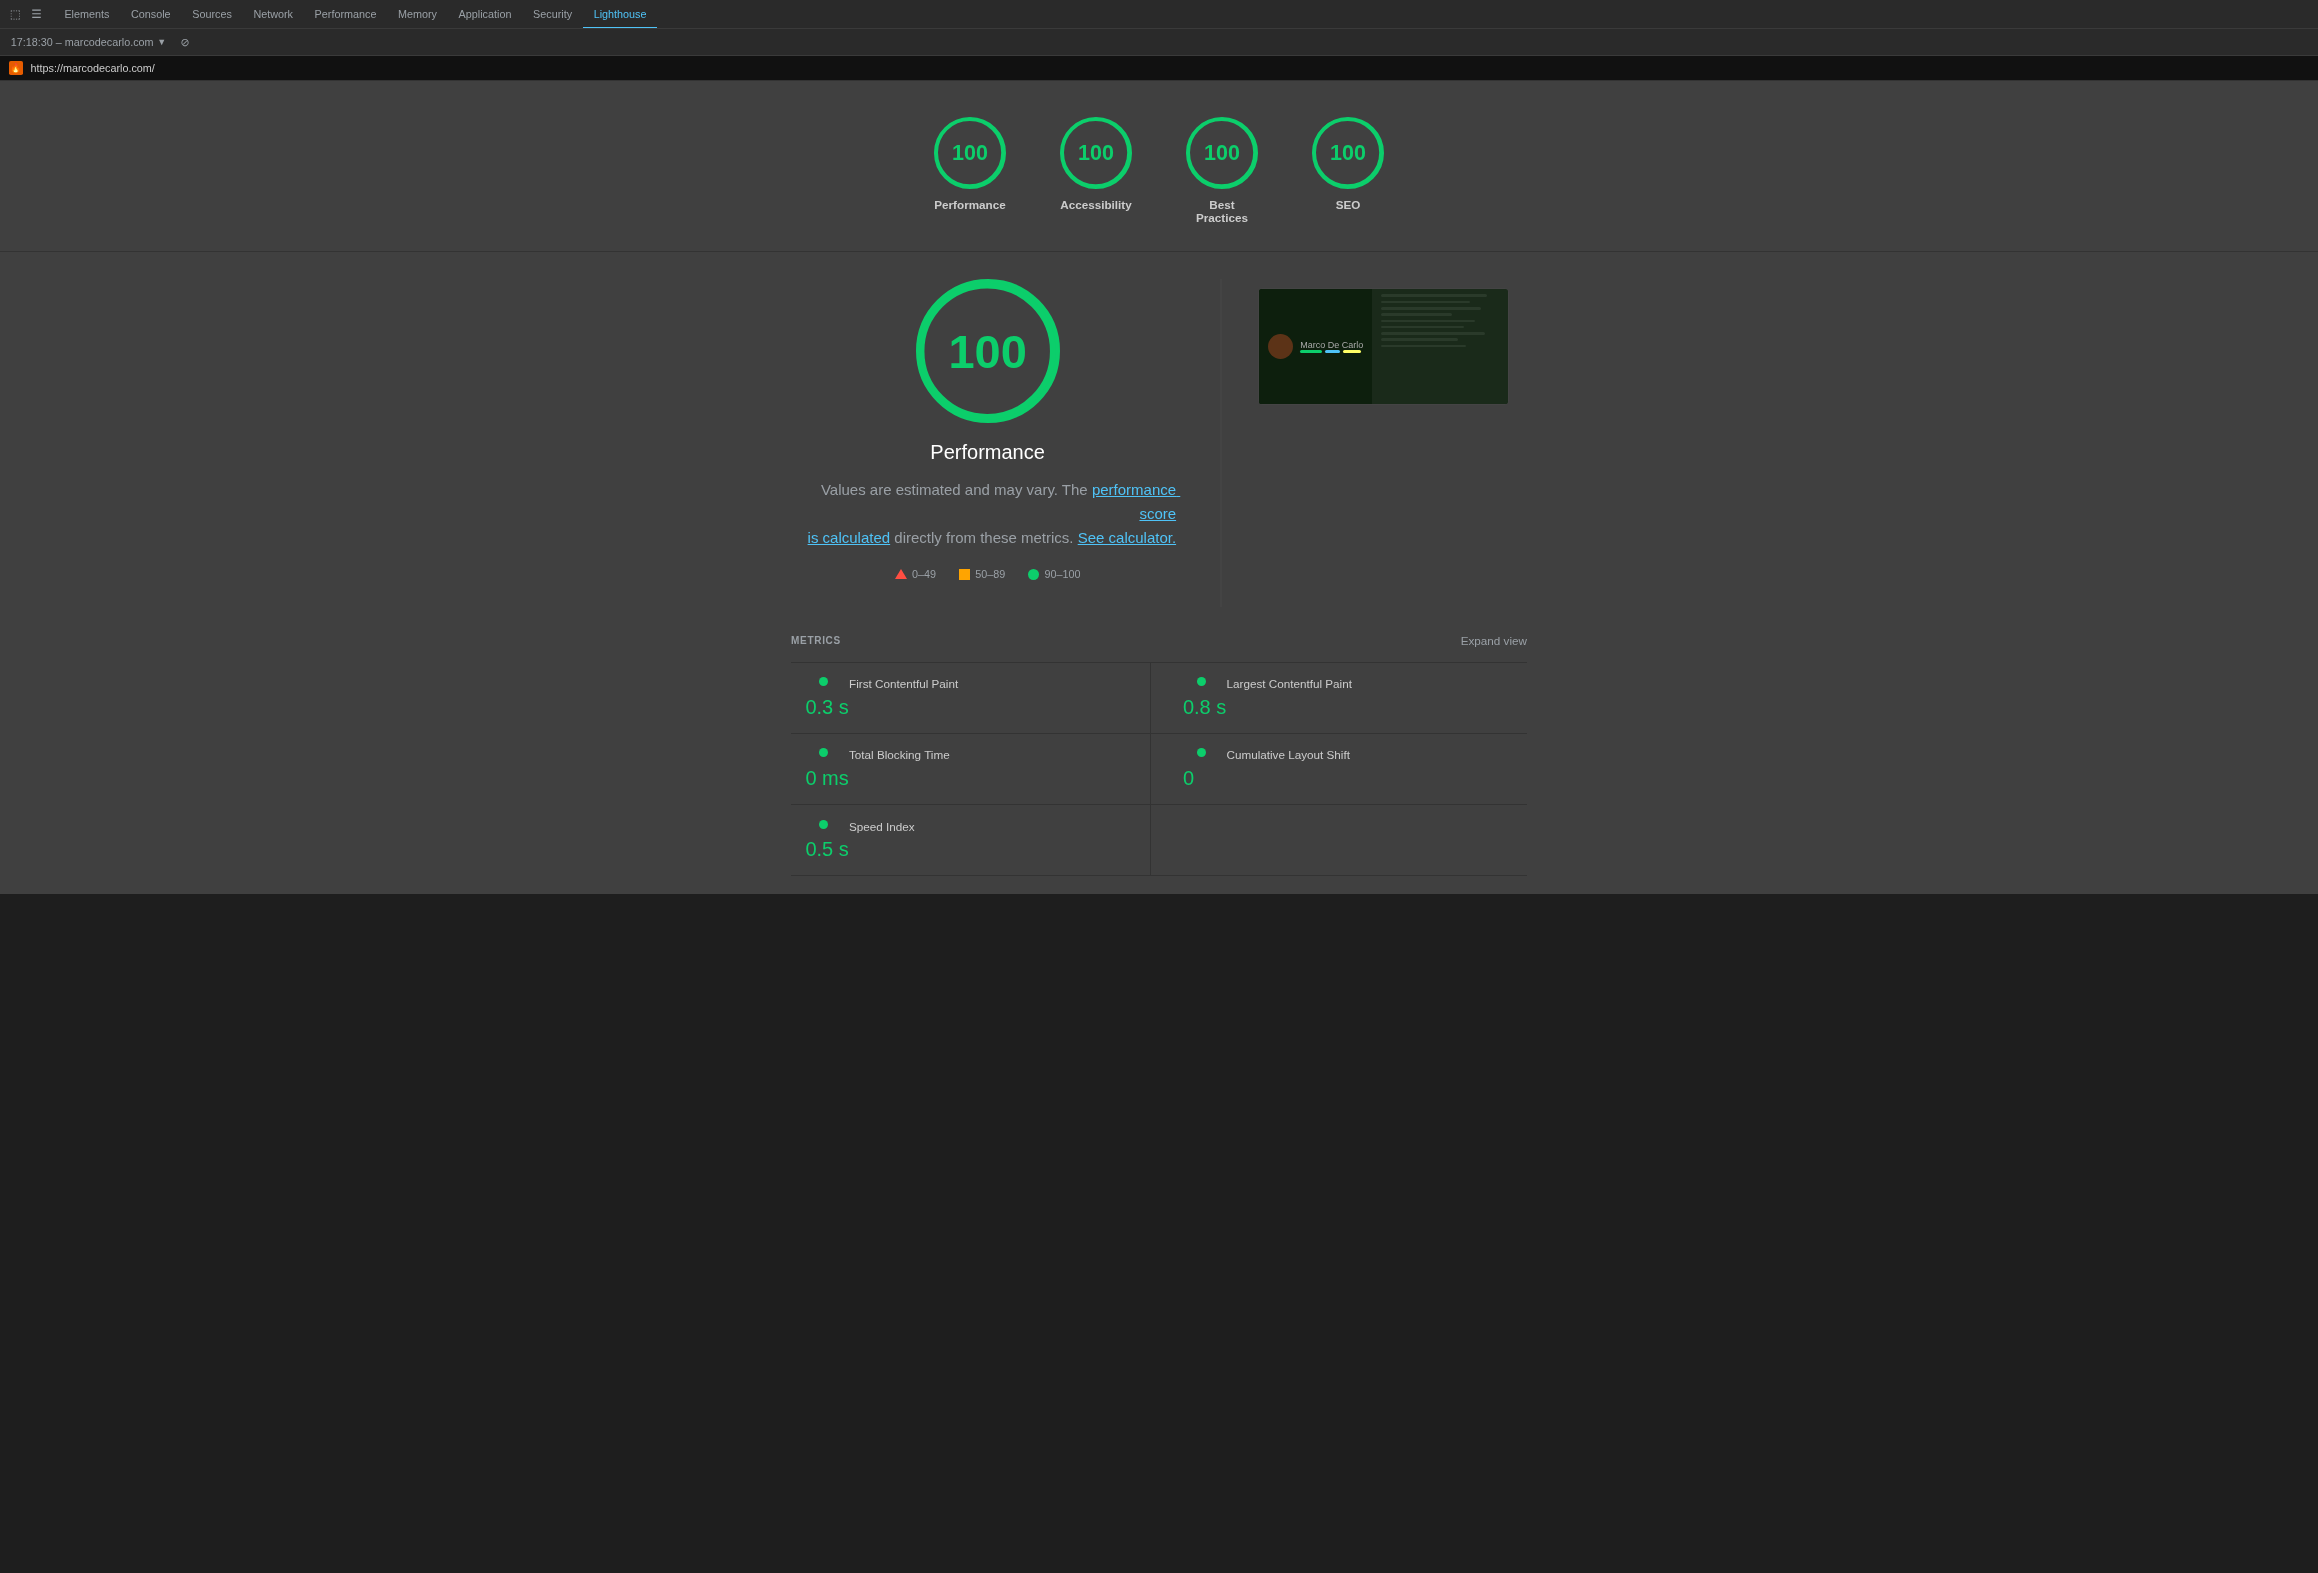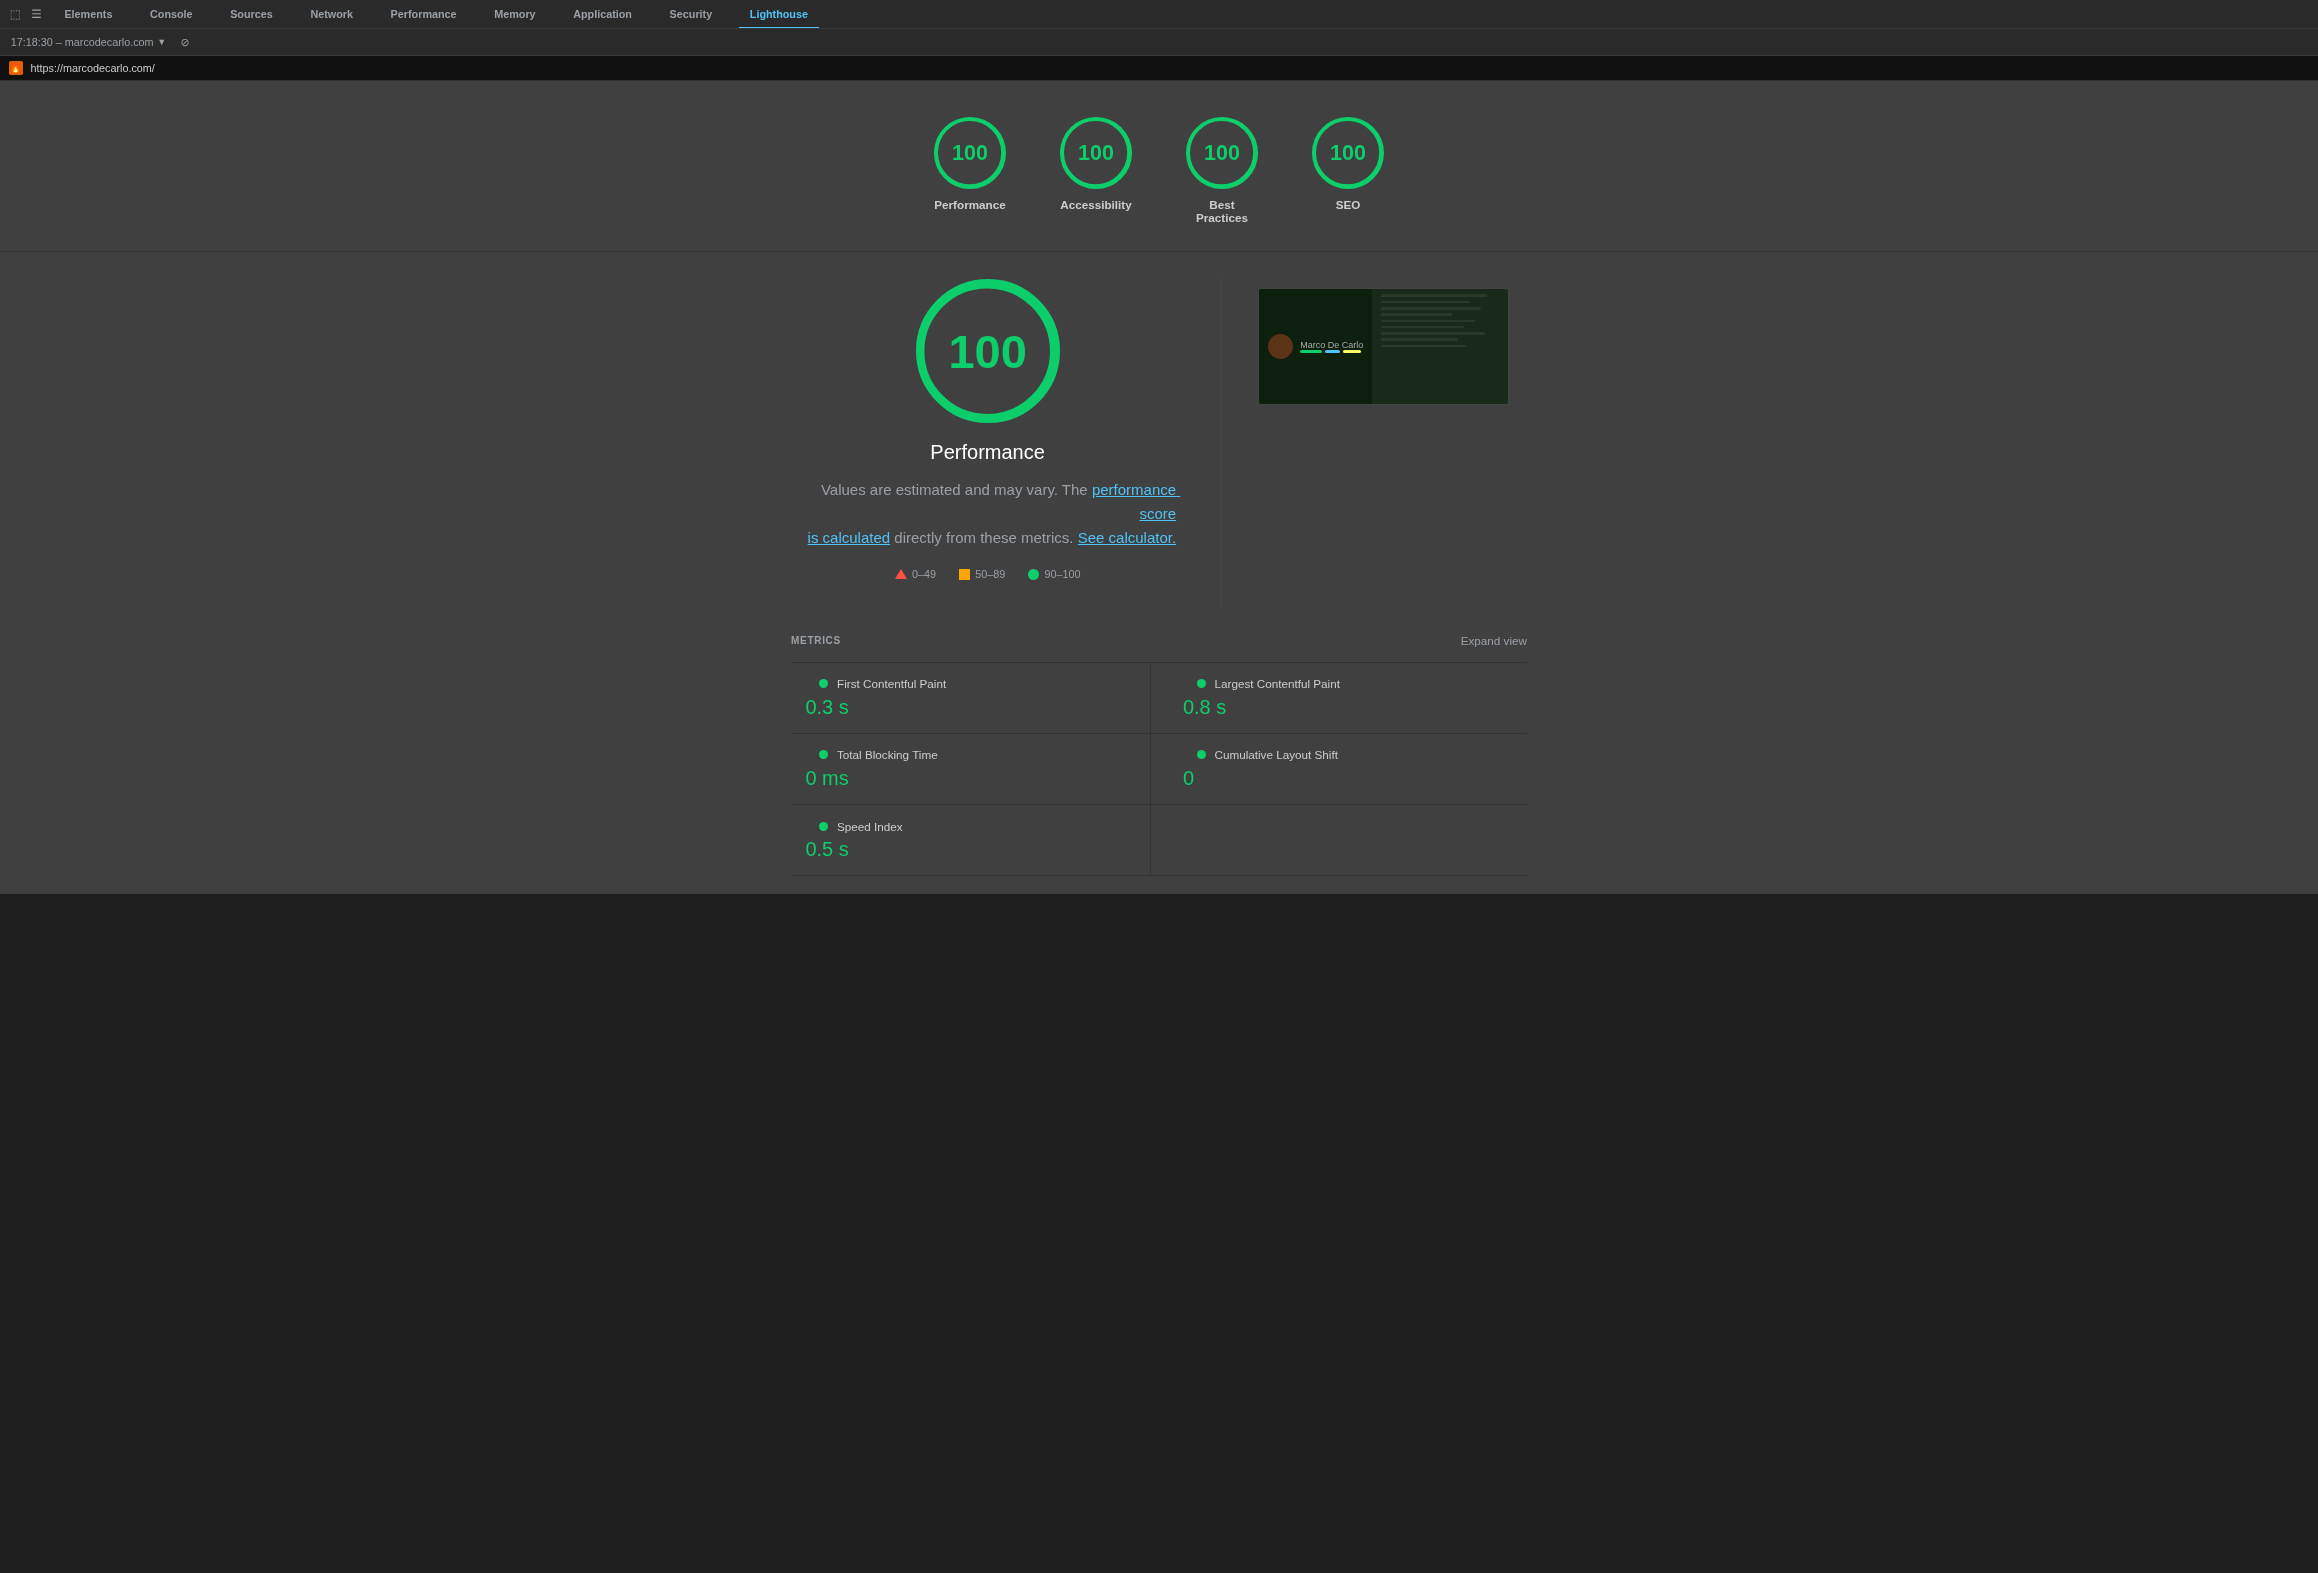--- a/index.html
+++ b/index.html
@@ -37,22 +37,21 @@
       justify-content: center;
       color: #9aa0a6;
       font-size: 11.7px;
       cursor: pointer;
     }
 
     .devtools-tabs {
       display: flex;
       align-items: center;
       height: 100%;
-      gap: 16px;
-      font-weight: bold;
+      gap: 0;
     }
 
     .devtools-tab {
       padding: 0 10.8px;
       height: 100%;
       display: flex;
       align-items: center;
       font-size: 10.8px;
       color: #9aa0a6;
       cursor: pointer;
@@ -390,22 +389,21 @@
       padding-right: 18px;
     }
 
     .metric-cell:not(:last-child) {
       border-right: 0.9px solid #333;
       margin-right: 18px;
     }
 
     .metric-header {
       display: flex;
-      align-items: center;
-      gap: 9px;
+      gap: 21px;
       padding-left: 28px;
     }
 
     .metric-dot {
       width: 9px;
       height: 9px;
       border-radius: 50%;
       background: #0cce6b;
       flex-shrink: 0;
     }

